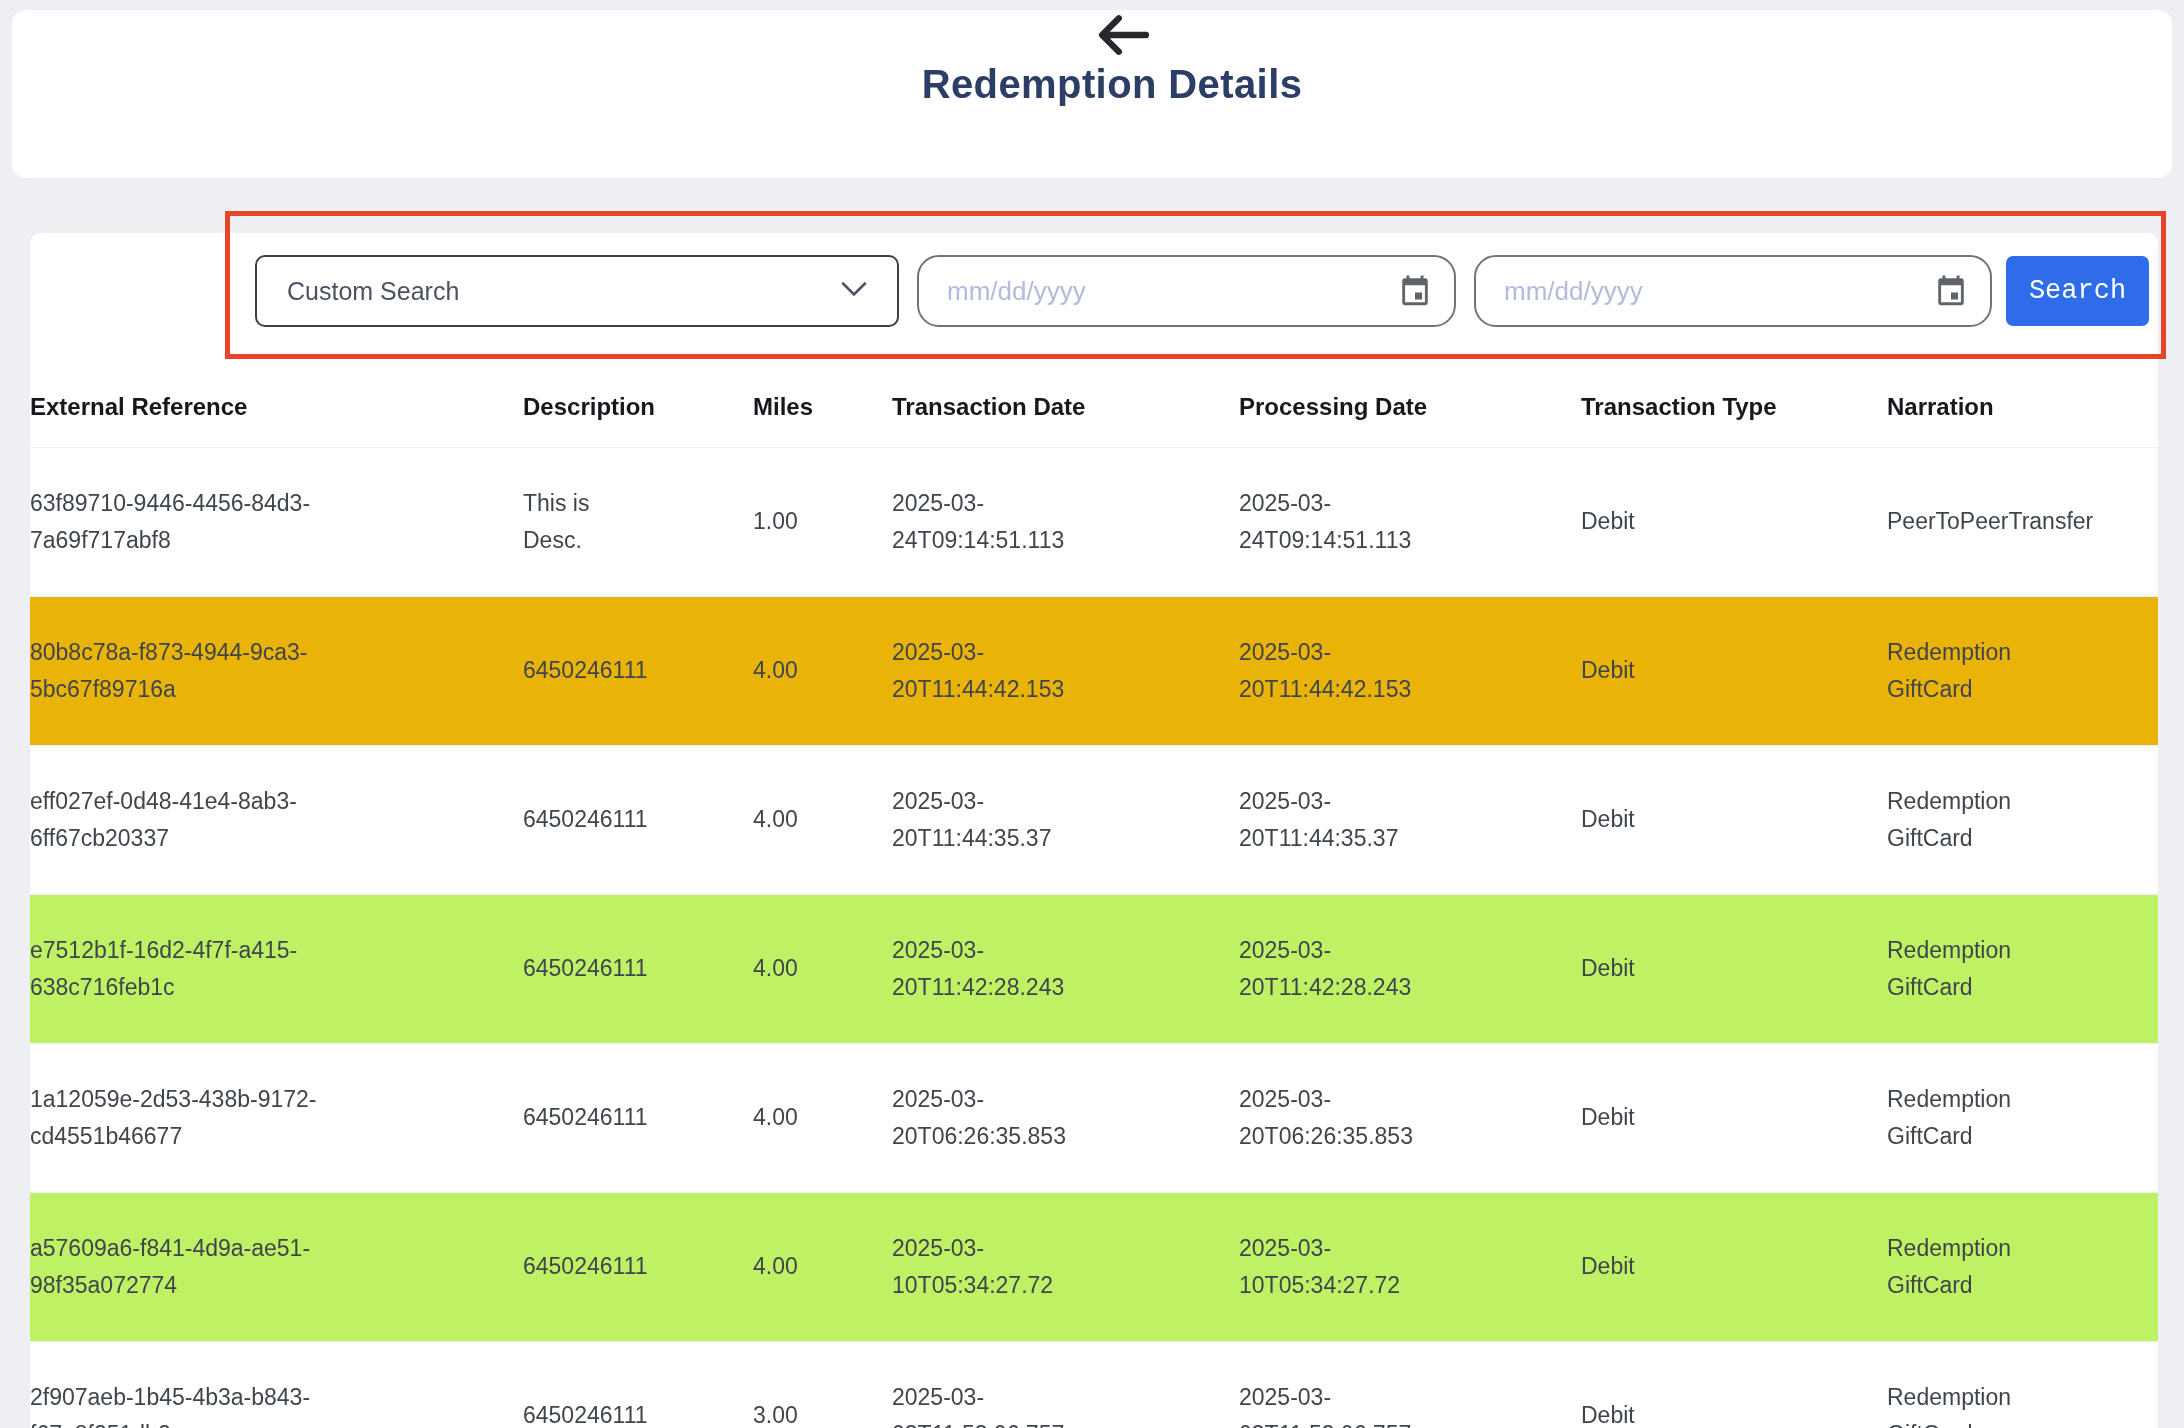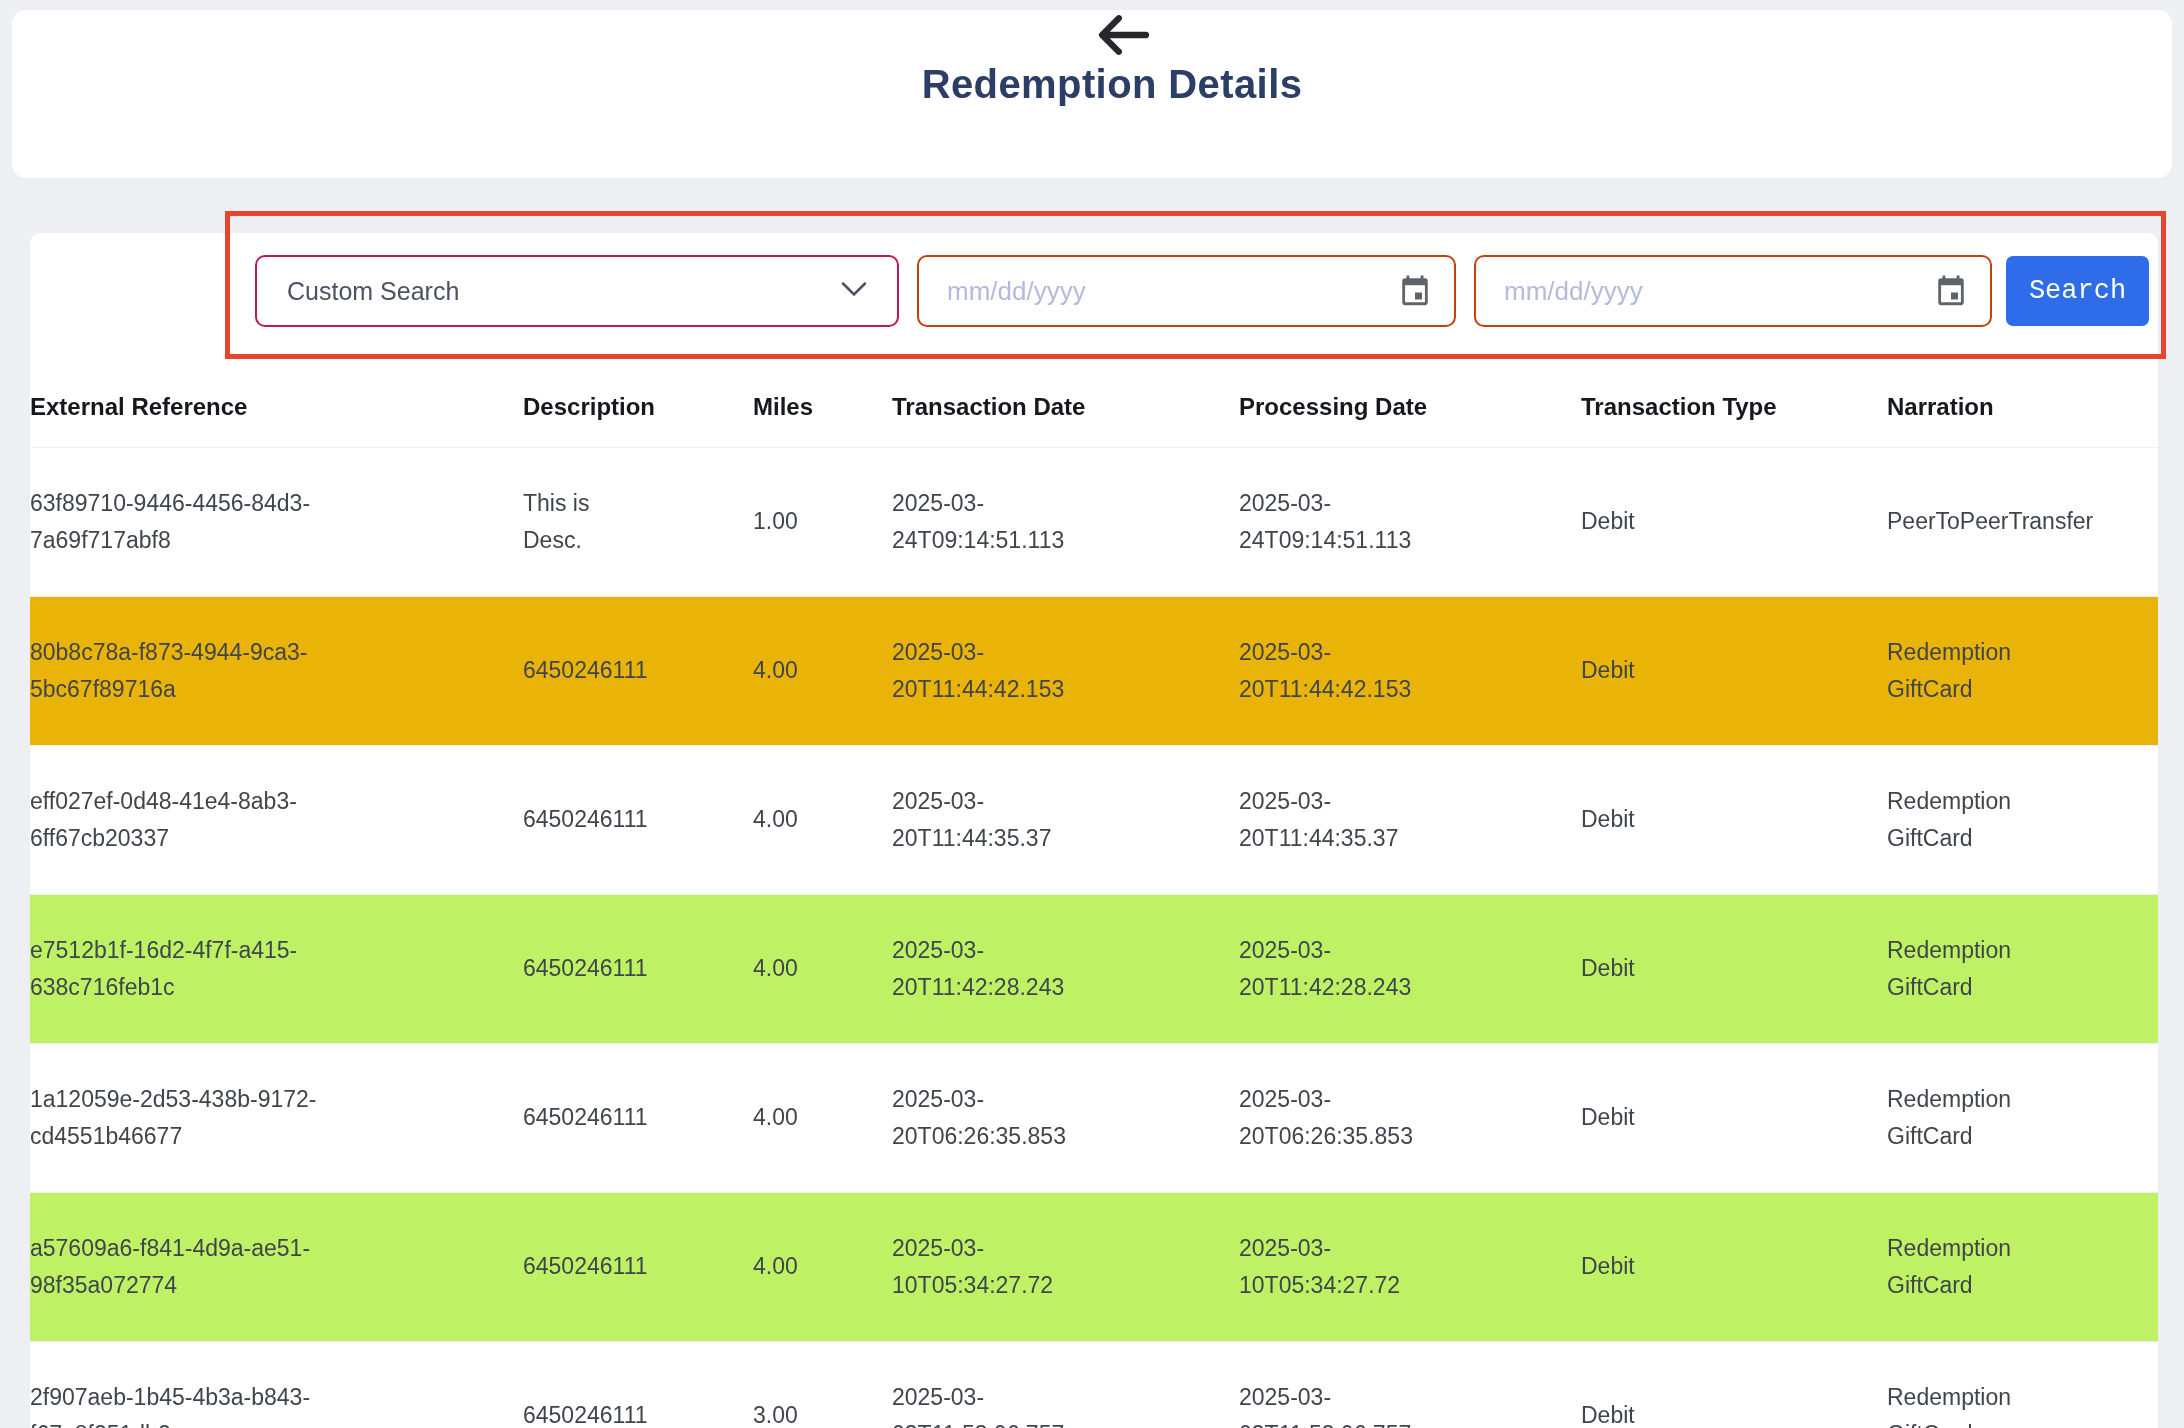--- a/index.html
+++ b/index.html
@@ -34,28 +34,28 @@
     position: absolute; left: 30px; top: 233px;
     width: 2128px; height: 1195px;
     background: #ffffff; border-radius: 10px 10px 0 0;
     overflow: hidden;
   }
 
   
   .select-field {
     position: absolute; left: 225px; top: 22px;
     width: 644px; height: 72px;
-    border: 2px solid #be185d; border-radius: 10px;
+    border: 2px solid #404040; border-radius: 10px;
     display: flex; align-items: center; justify-content: space-between;
     padding: 0 30px; background: #fff; cursor: pointer;
   }
   .select-label { font-size: 25px; color: #4c5263; }
   .date-field {
     position: absolute; top: 22px; height: 72px;
-    border: 2px solid #c2410c; border-radius: 10px;
+    border: 2px solid #737373; border-radius: 22px;
     display: flex; align-items: center;
     padding: 0 22px 0 0; background: #fff;
   }
   .date-field.from { left: 887px; width: 539px; }
   .date-field.to   { left: 1444px; width: 518px; }
   .date-input {
     flex: 1; height: 100%; border: none; outline: none;
     font-family: "Liberation Sans", sans-serif;
     font-size: 26px; color: #4c5263; padding: 0 10px 0 28px;
     background: transparent; border-radius: 10px;

